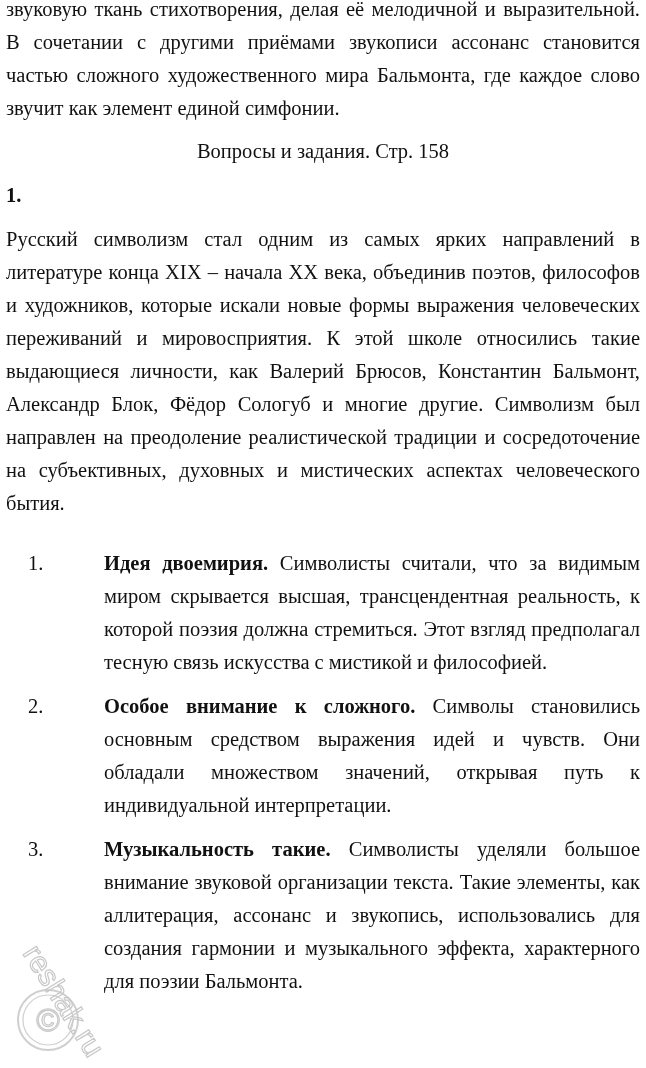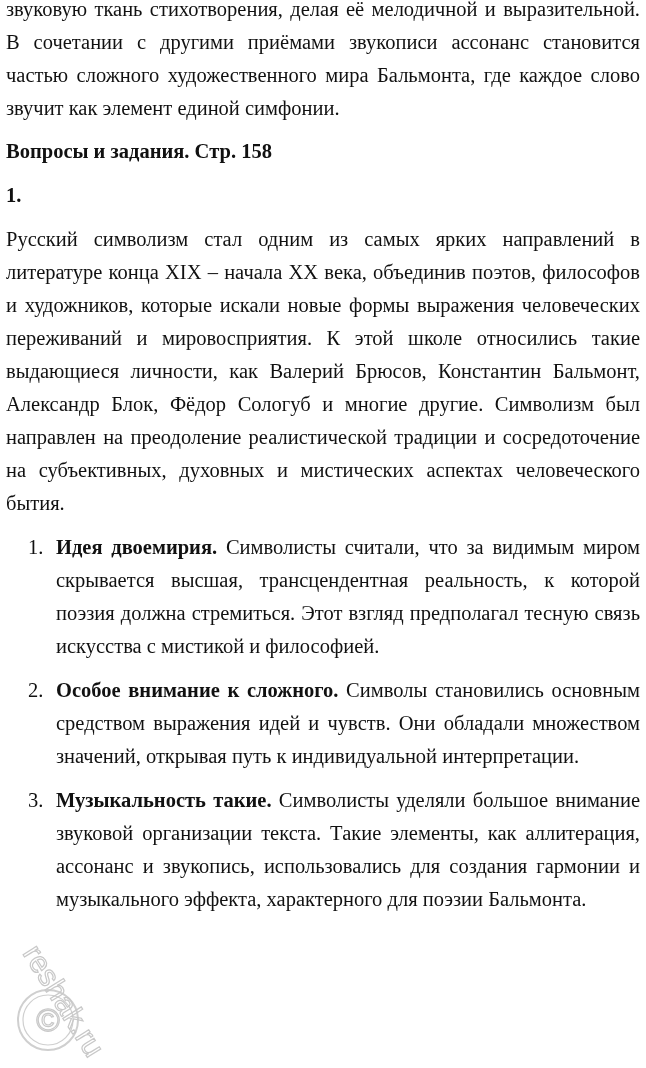--- a/index.html
+++ b/index.html
@@ -24,31 +24,32 @@
     }
     p {
       margin: 0;
       line-height: 33px;
       text-align: justify;
     }
     .para-top {
       margin-bottom: 10px;
     }
     .heading {
-      font-weight: bold;
+      font-weight: normal;
       line-height: 33px;
       margin: 0 0 11px 0;
+      text-align: center;
     }
     .num-heading {
       font-weight: bold;
       line-height: 33px;
       margin: 0 0 11px 0;
     }
     .intro {
-      margin-bottom: 11px;
+      margin-bottom: 27px;
     }
     .features-heading {
       font-weight: bold;
       line-height: 33px;
       margin: 0 0 10px 0;
     }
     ol {
       margin: 0;
       padding: 0;
       list-style: none;
@@ -59,20 +60,21 @@
       margin-bottom: 11px;
     }
     ol li .marker {
       position: absolute;
       left: 22px;
       top: 0;
       line-height: 33px;
     }
     ol li p {
       text-align: justify;
+      margin-left: 48px;
     }
     .b { font-weight: bold; }
     .watermark {
       position: absolute;
       left: 14px;
       top: 925px;
       width: 120px;
       height: 140px;
       pointer-events: none;
     }

